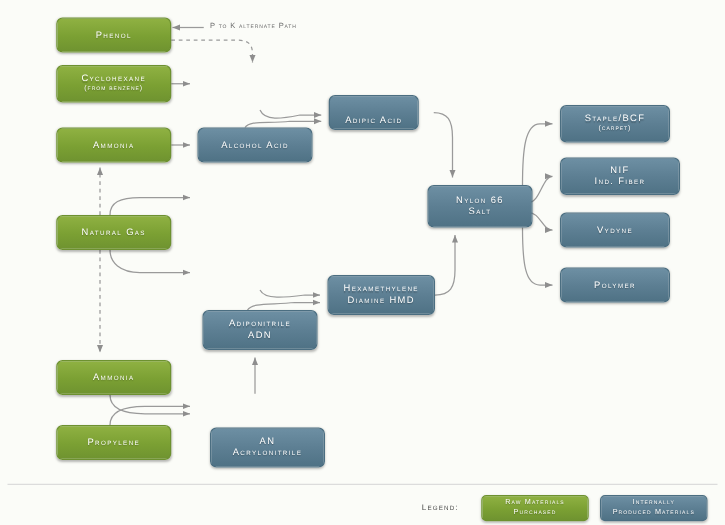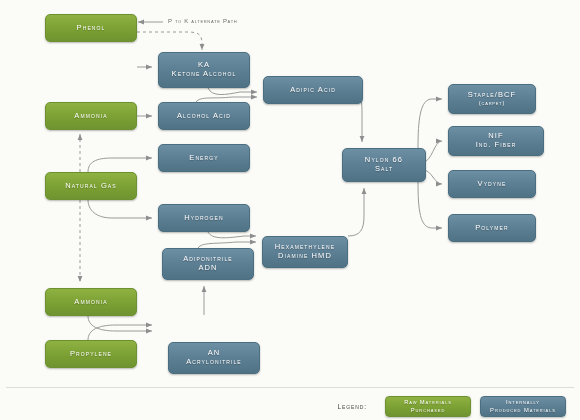--- a/index.html
+++ b/index.html
@@ -136,20 +136,26 @@
   </svg>
 
   <div class="altlabel" style="left:168px;top:18px;">P to K alternate Path</div>
 
   <div class="node raw" style="left:45px;top:14px;width:92px;height:28px;">
       <span class="inner">
         <span class="t1">Phenol</span>
       </span>
     </div>
 
+  <div class="node raw" style="left:45px;top:52px;width:92px;height:30px;">
+      <span class="inner">
+        <span class="t1">Cyclohexane</span>
+        <span class="t2">(from benzene)</span>
+      </span>
+    </div>
 
   <div class="node raw" style="left:45px;top:102px;width:92px;height:28px;">
       <span class="inner">
         <span class="t1">Ammonia</span>
       </span>
     </div>
 
   <div class="node raw" style="left:45px;top:172px;width:92px;height:28px;">
       <span class="inner">
         <span class="t1">Natural Gas</span>
@@ -161,66 +167,50 @@
         <span class="t1">Ammonia</span>
       </span>
     </div>
 
   <div class="node raw" style="left:45px;top:340px;width:92px;height:28px;">
       <span class="inner">
         <span class="t1">Propylene</span>
       </span>
     </div>
 
-  <div class="node internal" style="left:158px;top:52px;width:92px;height:36px;">
-      <span class="inner">
-        <span class="t1">KA</span>
-        <span class="t1">Ketone Alcohol</span>
-      </span>
-    </div>
 
   <div class="node internal" style="left:158px;top:102px;width:92px;height:28px;">
       <span class="inner">
         <span class="t1">Alcohol Acid</span>
       </span>
     </div>
 
-  <div class="node internal" style="left:158px;top:144px;width:92px;height:28px;">
-      <span class="inner">
-        <span class="t1">Energy</span>
-      </span>
-    </div>
-
-  <div class="node internal" style="left:158px;top:204px;width:92px;height:28px;">
-      <span class="inner">
-        <span class="t1">Hydrogen</span>
-      </span>
-    </div>
+
 
   <div class="node internal" style="left:162px;top:248px;width:92px;height:32px;">
       <span class="inner">
         <span class="t1">Adiponitrile</span>
         <span class="t1">ADN</span>
       </span>
     </div>
 
   <div class="node internal" style="left:168px;top:315px;width:92px;height:32px;margin-top:27px;">
       <span class="inner">
         <span class="t1">AN</span>
         <span class="t1">Acrylonitrile</span>
       </span>
     </div>
 
-  <div class="node internal" style="left:263px;top:76px;width:100px;height:28px;">
+  <div class="node internal" style="left:263px;top:76px;width:72px;height:28px;align-items:flex-end;">
       <span class="inner">
         <span class="t1">Adipic Acid</span>
       </span>
     </div>
 
-  <div class="node internal" style="left:262px;top:236px;width:86px;height:32px;">
+  <div class="node internal" style="left:262px;top:220px;width:86px;height:32px;">
       <span class="inner">
         <span class="t1">Hexamethylene</span>
         <span class="t1">Diamine HMD</span>
       </span>
     </div>
 
   <div class="node internal" style="left:342px;top:148px;width:84px;height:34px;">
       <span class="inner">
         <span class="t1">Nylon 66</span>
         <span class="t1">Salt</span>

